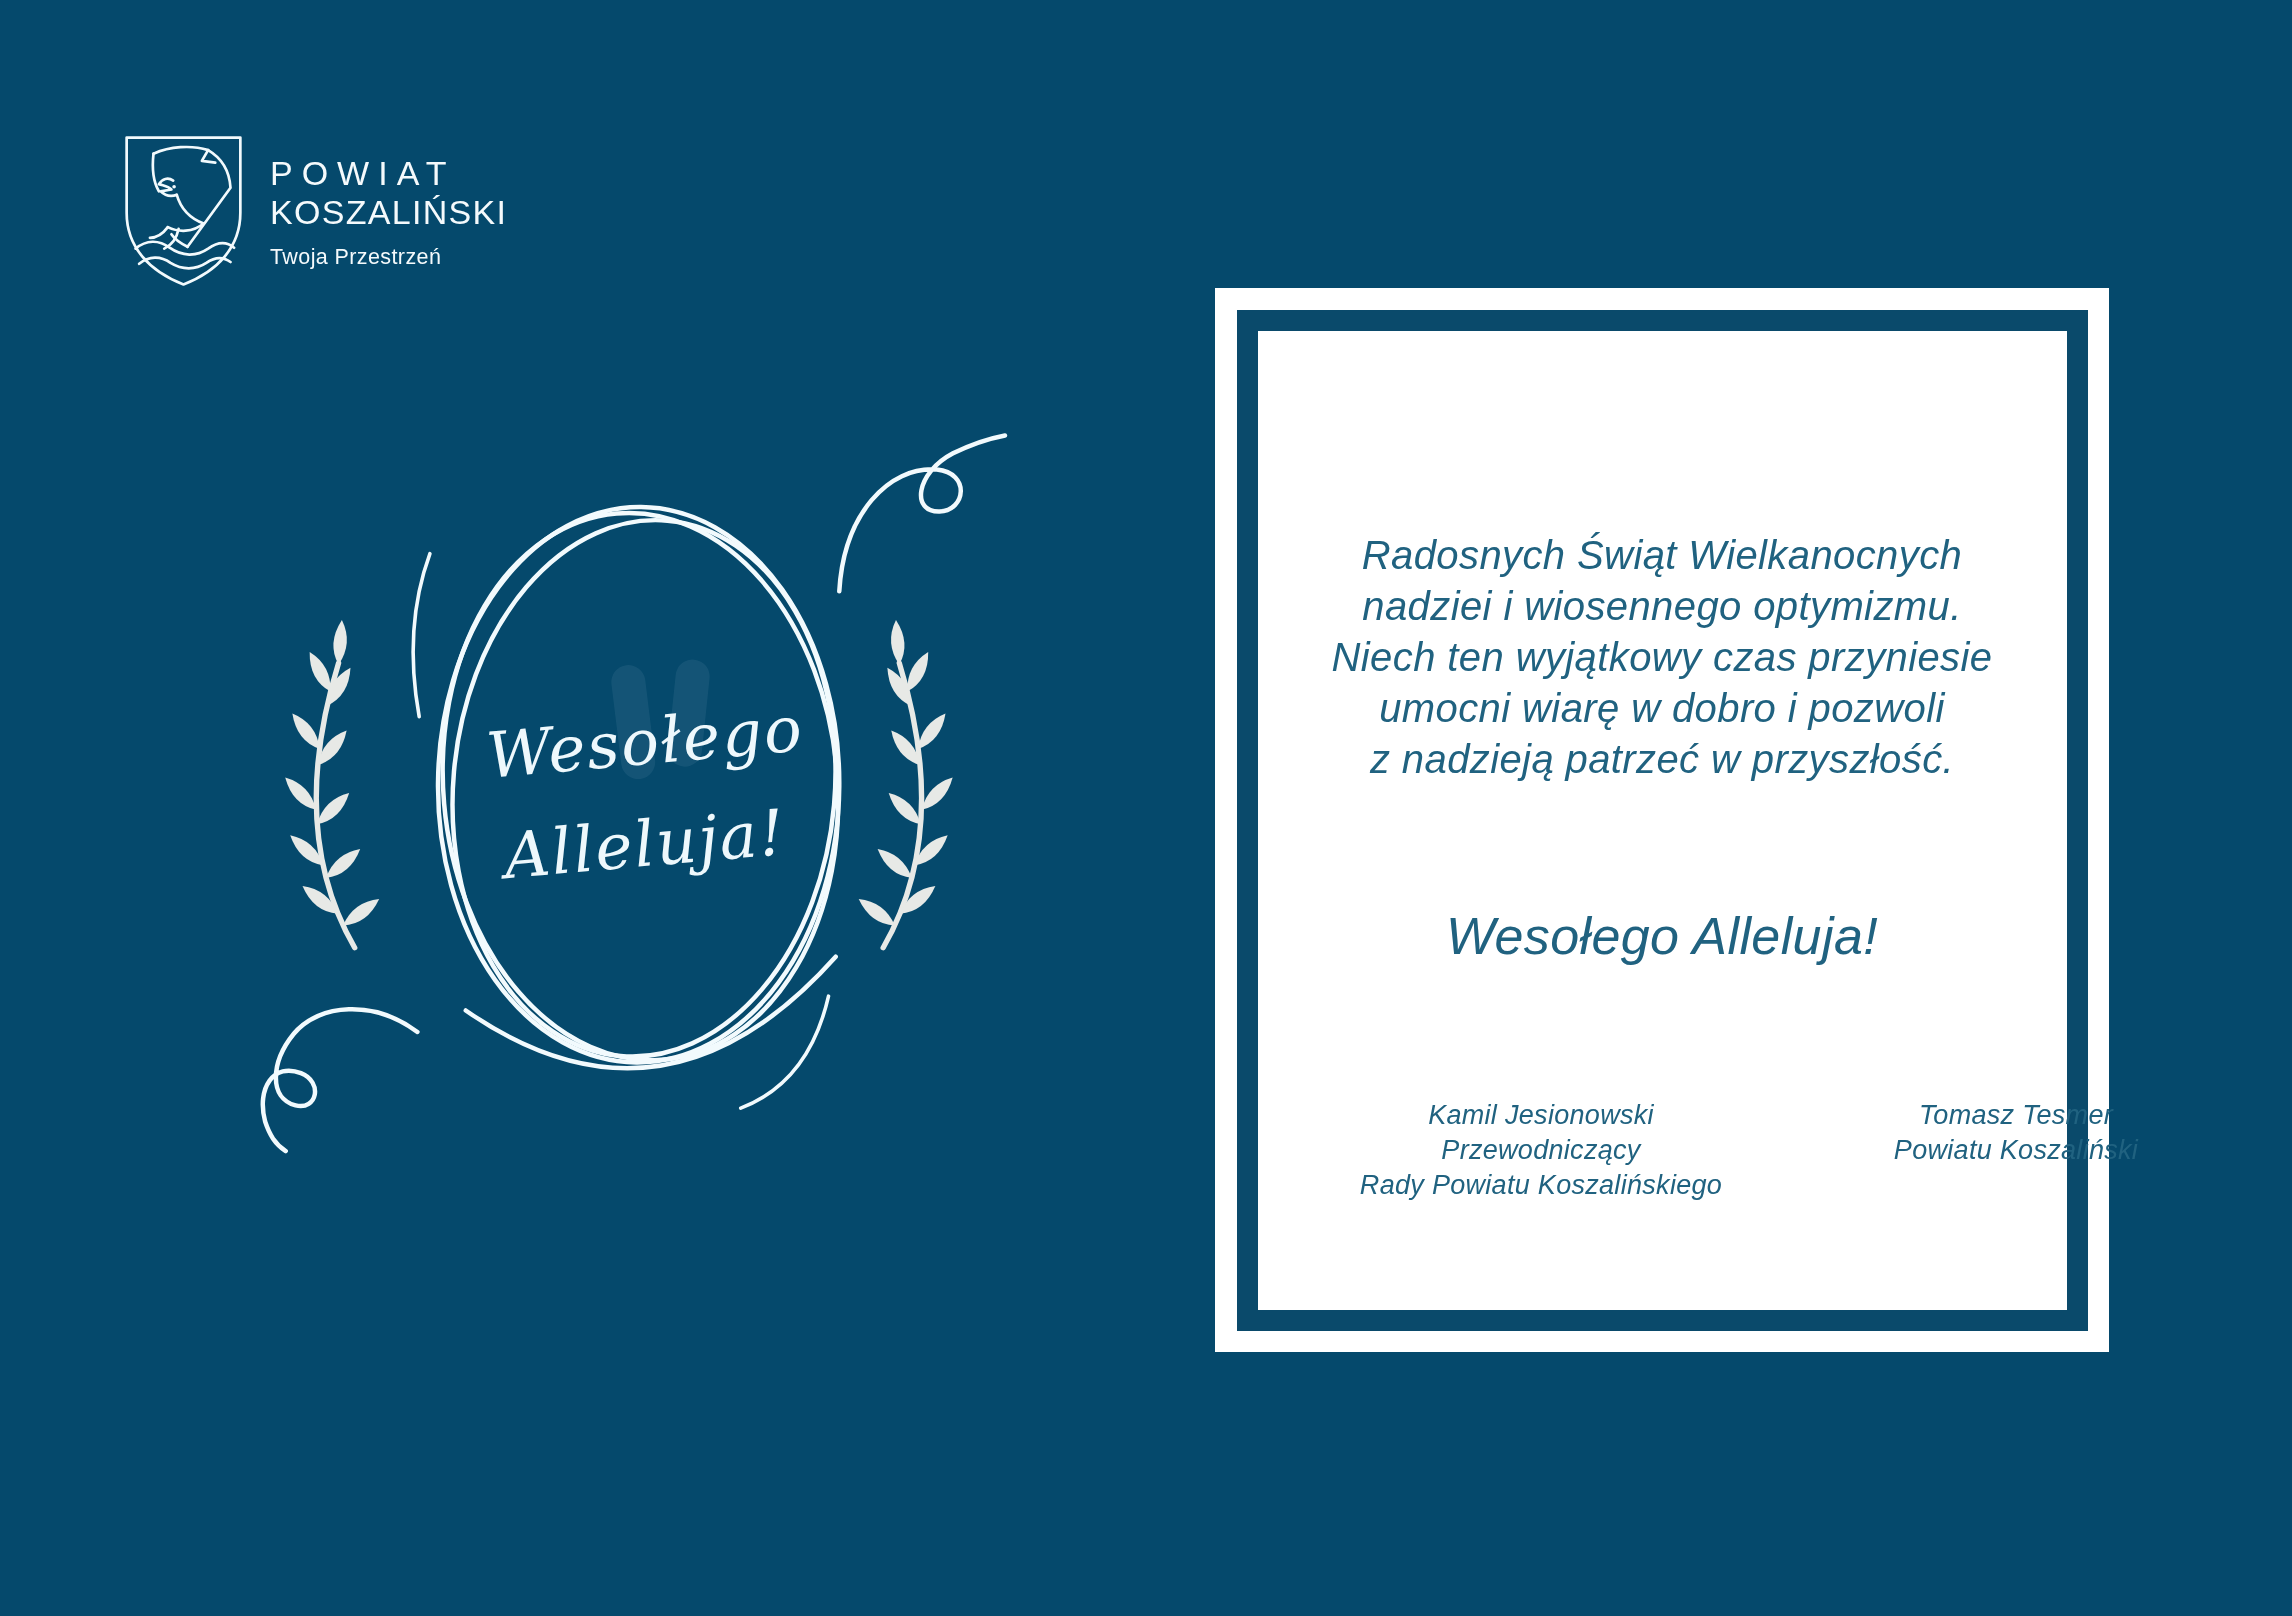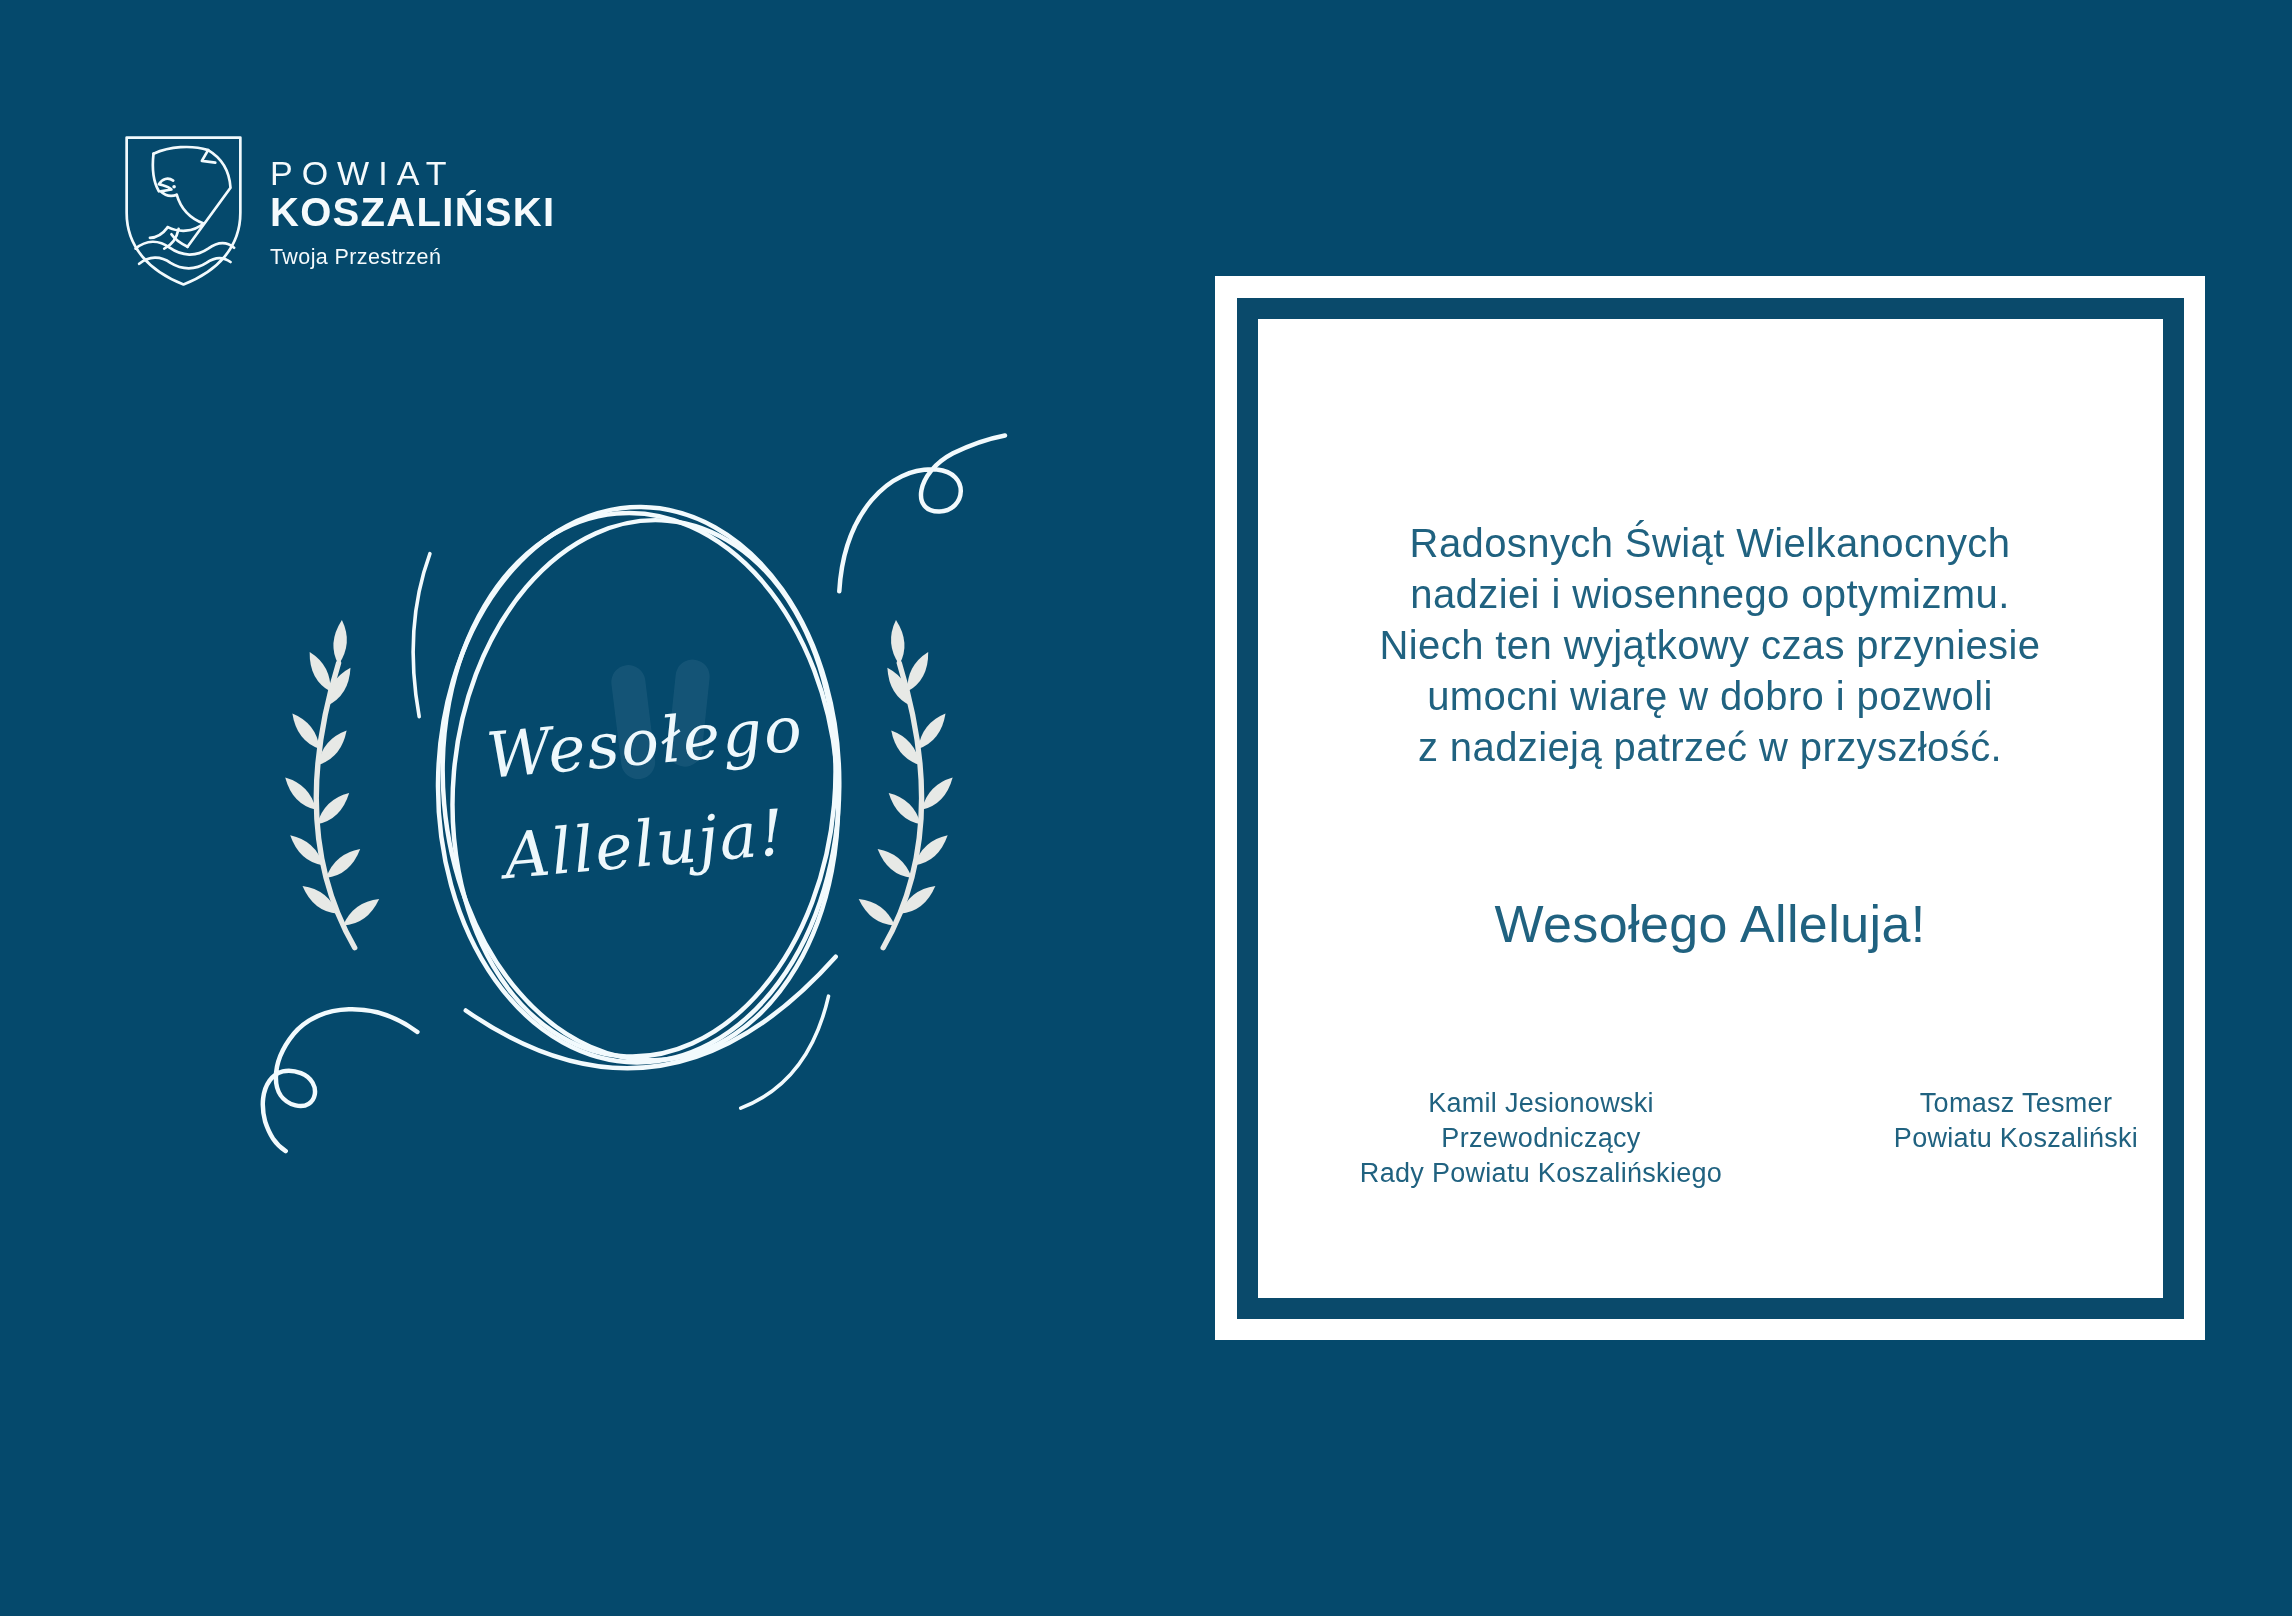--- a/index.html
+++ b/index.html
@@ -18,42 +18,43 @@
     overflow:hidden;
     font-family:"Liberation Sans",sans-serif;
   }
   
   .logo{position:absolute;left:0;top:0;}
   .emblem{position:absolute;left:123px;top:134px;width:121px;height:154px;}
   .emblem path,.emblem circle{stroke:var(--art);stroke-width:3;fill:none;stroke-linecap:round;stroke-linejoin:round;}
   .emblem .dot{fill:var(--art);stroke:none;}
   .logo-text{position:absolute;left:270px;top:154px;color:#f5fafc;}
   .logo-line1{font-size:34px;letter-spacing:9px;font-weight:400;line-height:39px;}
-  .logo-line2{font-size:40px;letter-spacing:1.3px;font-weight:700;line-height:39px;text-align:right;}
+  .logo-line2{font-size:34px;letter-spacing:1.3px;font-weight:400;line-height:39px;text-align:right;}
   .logo-tagline{font-size:21.5px;letter-spacing:0.4px;margin-top:13px;font-weight:400;}
   
   .deco{position:absolute;left:0;top:0;width:2293px;height:1617px;pointer-events:none;}
   .deco .sketch{stroke:var(--art);stroke-width:5;fill:none;stroke-linecap:round;}
   .deco .thin{stroke-width:4;}
   .deco .stem{stroke:var(--leaf);stroke-width:6;fill:none;stroke-linecap:round;}
   .deco .leaves{fill:var(--leaf);stroke:none;}
   .deco .ears{fill:rgba(226,240,250,0.07);stroke:none;}
   .egg-script{
     position:absolute;left:466px;width:358px;
     color:#eef8fc;text-align:center;
     font-family:"DejaVu Serif",serif;font-style:italic;font-weight:400;
     transform:rotate(-5deg);
     letter-spacing:1.8px;
   }
   .egg-script.l1{top:706px;font-size:63px;}
   .egg-script.l2{top:808px;font-size:63px;}
   
   .card{
-    position:absolute;left:1215px;top:276px;width:990px;height:1064px;
+    position:absolute;left:1215px;top:288px;width:894px;height:1064px;
     background:var(--card-bg);
+    font-style:italic;
   }
   .card-inner{
     position:absolute;inset:21.5px;
     border:21.5px solid var(--frame);
     background:var(--card-bg);
   }
   .greeting{
     position:absolute;left:18px;right:18px;top:199px;
     color:var(--ink);text-align:center;
     font-size:40px;line-height:51px;letter-spacing:0.4px;

